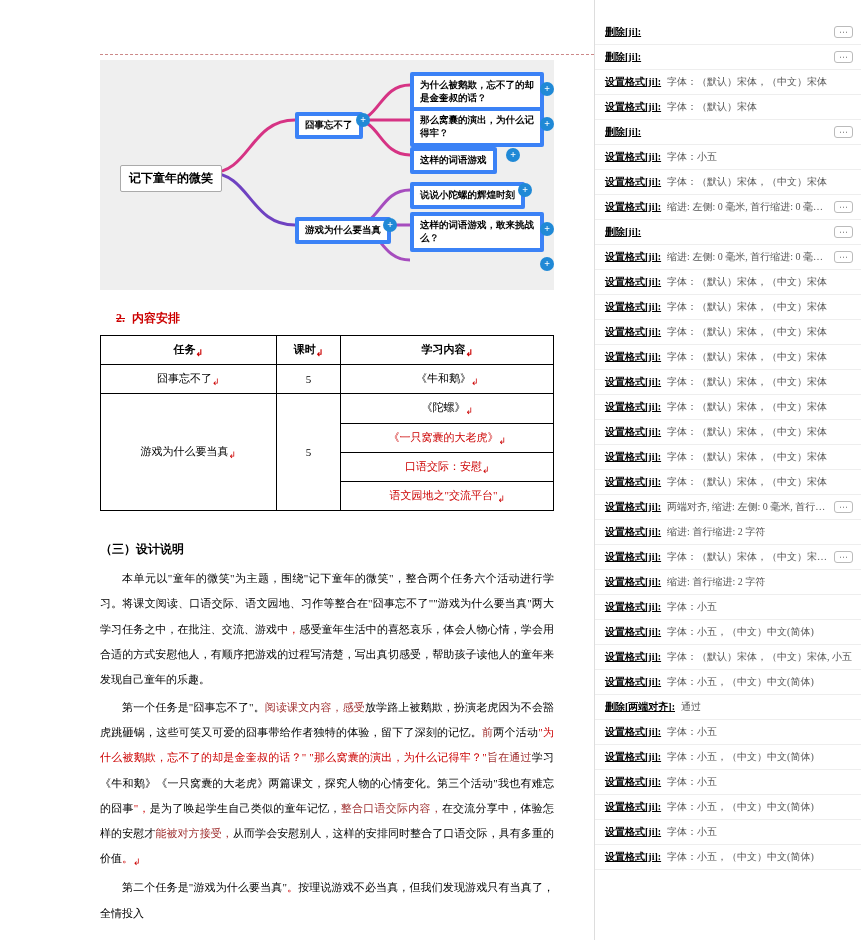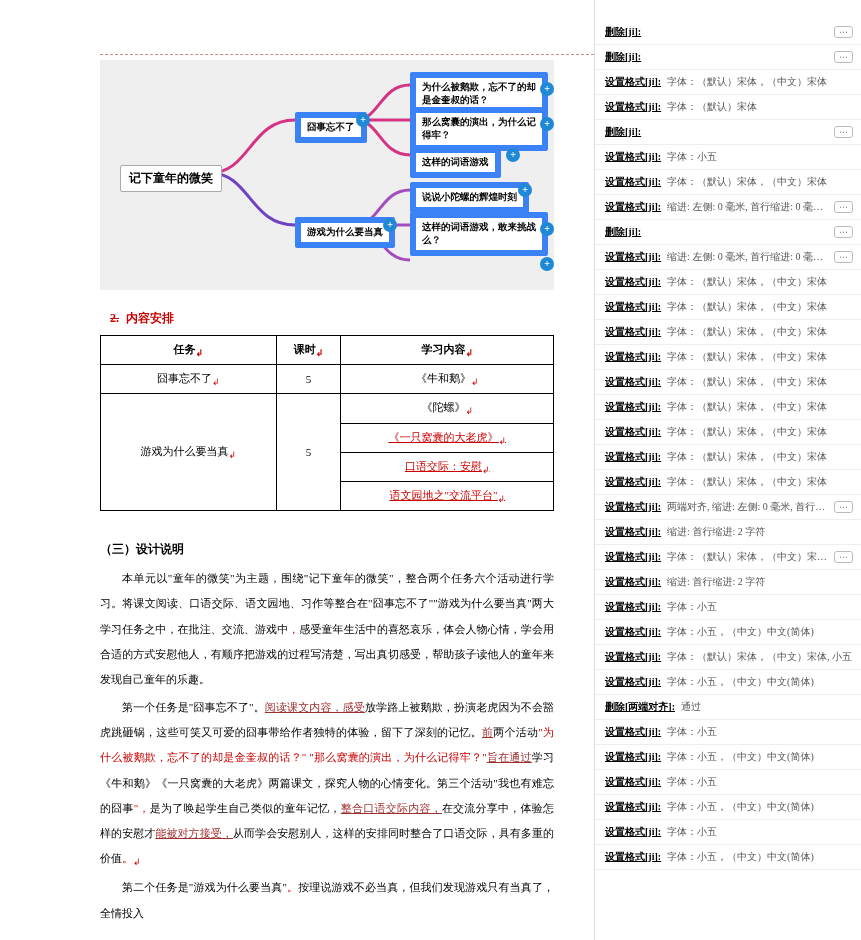--- a/index.html
+++ b/index.html
@@ -1,28 +1,28 @@
 <!DOCTYPE html>
 <html><head>
 <meta charset="utf-8">
 <style>
   * { box-sizing: border-box; margin: 0; padding: 0; }
   body { font-family: "SimSun", "宋体", serif; font-size: 11px; background: #fff; display: flex; width: 861px; }
   .doc { width: 594px; padding: 0 40px 20px 100px; position: relative; }
   .mindmap { background: #efefef; padding: 20px 10px; margin: 60px 0 20px; position: relative; height: 230px; }
   .mm-root { position: absolute; left: 20px; top: 105px; background: #fff; border: 1px solid #aaa; padding: 4px 8px; font-size: 12px; font-weight: bold; border-radius: 2px; }
-  .mm-node { position: absolute; background: #fff; border: 6px solid #3b82f6; padding: 3px 6px; font-size: 9.5px; font-weight: bold; border-radius: 2px; white-space: nowrap; }
+  .mm-node { position: absolute; background: #fff; border: 4px solid #3b82f6; padding: 3px 6px; font-size: 9.5px; font-weight: bold; border-radius: 2px; white-space: nowrap; }
   .mm-plus { position: absolute; width: 14px; height: 14px; background: #2089d6; border-radius: 50%; color: #fff; text-align: center; font-size: 10px; line-height: 14px; font-weight: bold; }
   svg.mm-svg { position: absolute; top: 0; left: 0; width: 100%; height: 100%; pointer-events: none; }
-  .sec-title { color: #c00; font-size: 12px; font-weight: bold; margin: 10px 10px 8px; }
+  .sec-title { color: #c00; font-size: 12px; font-weight: bold; margin: 10px 16px 8px; }
   .sec-num { color: #c00; text-decoration: line-through; margin-right: 4px; }
   table.plan { border-collapse: collapse; width: 100%; margin-bottom: 30px; }
   table.plan th, table.plan td { border: 1px solid #000; text-align: center; padding: 6px 4px; font-size: 11px; }
   .red { color: #c00; }
-  .uline { text-decoration: underline; }
+  .uline { }
   .subhead { font-weight: bold; margin: 29px 0 8px; font-size: 12px; }
   .para { text-indent: 2em; line-height: 2.3; font-size: 11px; margin-bottom: 2px; text-align: justify; }
   .maroon { color: #a03030; }
   .comments { width: 267px; border-left: 1px solid #ddd; font-size: 10px; color: #333; padding-top: 20px; }
   .cmt { border-bottom: 1px solid #eee; padding: 5px 8px 5px 10px; display: flex; align-items: center; justify-content: space-between; gap: 6px; white-space: nowrap; overflow: hidden; }
   .cmt-label { font-weight: bold; text-decoration: underline; color: #000; }
   .cmt-text { flex: 1; color: #555; overflow: hidden; text-overflow: ellipsis; }
   .ellipsis-btn { border: 1px solid #bbb; border-radius: 3px; padding: 0 4px; font-size: 9px; color: #666; }
   .ins-mark { color: #c00; font-size: 9px; vertical-align: sub; }
   .top-line { border-top: 1px dashed #c88; position: absolute; left: 100px; right: 0; top: 54px; }

